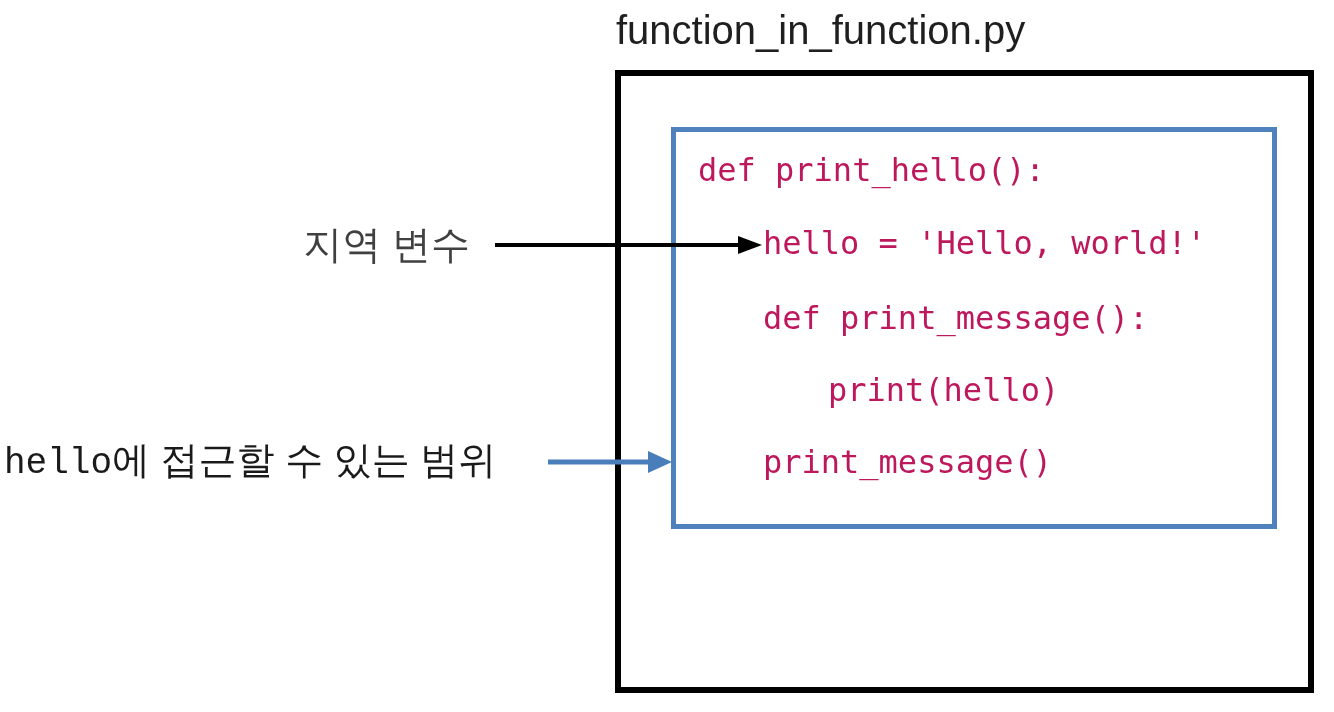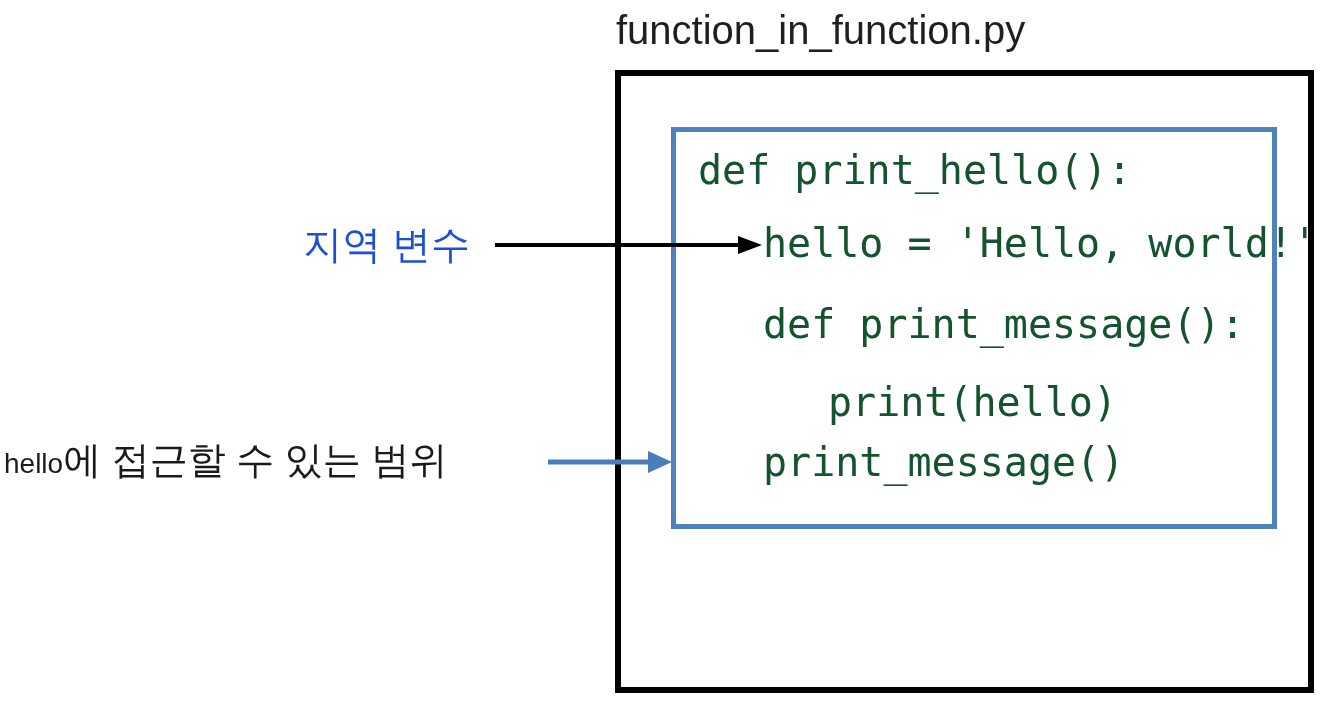--- a/index.html
+++ b/index.html
@@ -42,54 +42,54 @@
     top: 127px;
     width: 606px;
     height: 402px;
     border: 5px solid #4f81bd;
     box-sizing: border-box;
     background: transparent;
   }
   .code-line {
     position: absolute;
     font-family: "DejaVu Sans Mono", "Liberation Mono", monospace;
-    font-size: 40px;
+    font-size: 32px;
     line-height: 40px;
     white-space: pre;
-    color: #14532d;
+    color: #be185d;
   }
   .code-line.l1 { left: 698px; top: 150px; }
   .code-line.l2 { left: 763px; top: 223px; }
-  .code-line.l3 { left: 763px; top: 298px; margin-top: 6px; }
-  .code-line.l4 { left: 828px; top: 370px; margin-top: 12px; }
+  .code-line.l3 { left: 763px; top: 298px; }
+  .code-line.l4 { left: 828px; top: 370px; }
   .code-line.l5 { left: 763px; top: 442px; text-align: center; }
   .code-line.l6 { left: 698px; top: 588px; }
   .label-local {
     position: absolute;
     left: 180px;
     top: 222px;
     width: 290px;
     text-align: right;
     font-size: 39px;
     line-height: 46px;
-    color: #1d4ed8;
+    color: #404040;
     white-space: nowrap;
   }
   .label-scope {
     position: absolute;
     left: 4px;
     top: 436px;
     font-size: 38px;
     line-height: 48px;
     color: #1a1a1a;
     white-space: nowrap;
   }
   .label-scope .mono {
-    font-family: Liberation Sans, sans-serif;
-    font-size: 28px;
+    font-family: Liberation Mono, monospace;
+    font-size: 36px;
   }
   .arrow-layer {
     position: absolute;
     left: 0;
     top: 0;
     width: 1334px;
     height: 712px;
     pointer-events: none;
   }
 </style>

